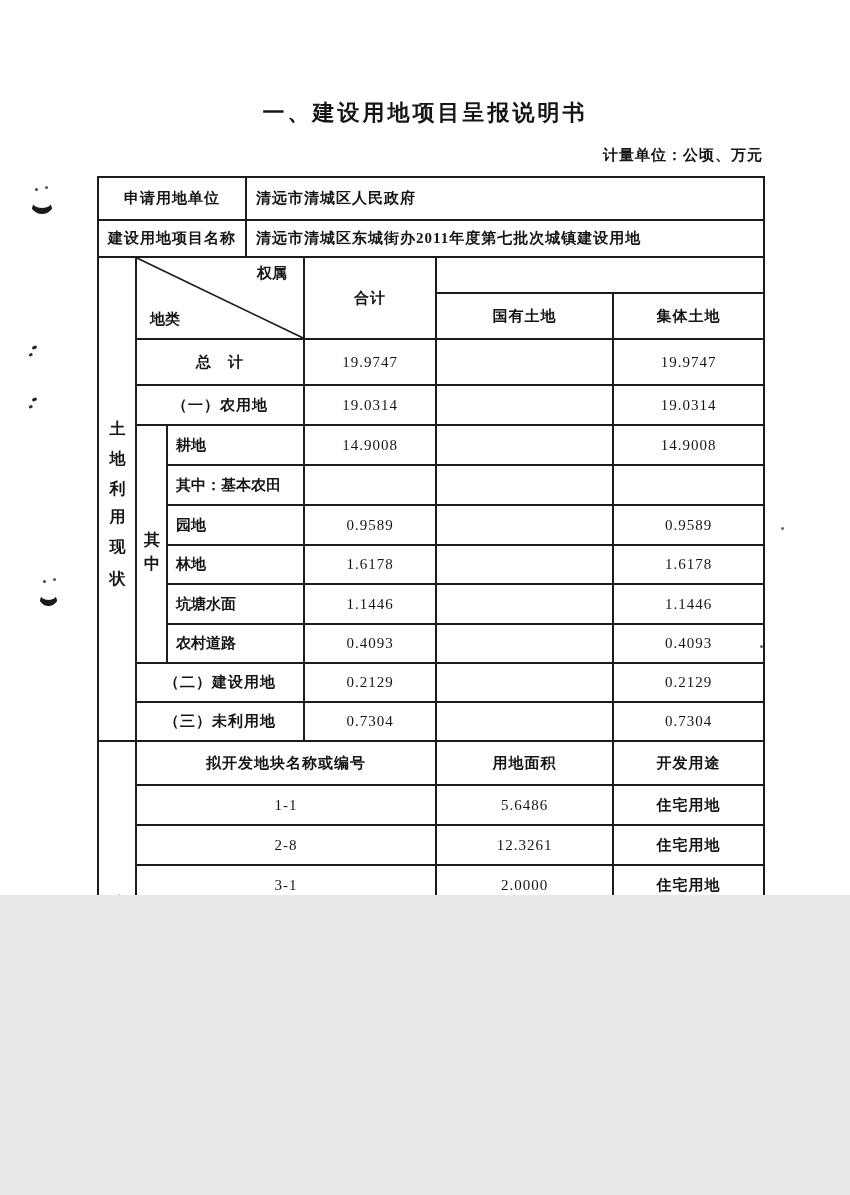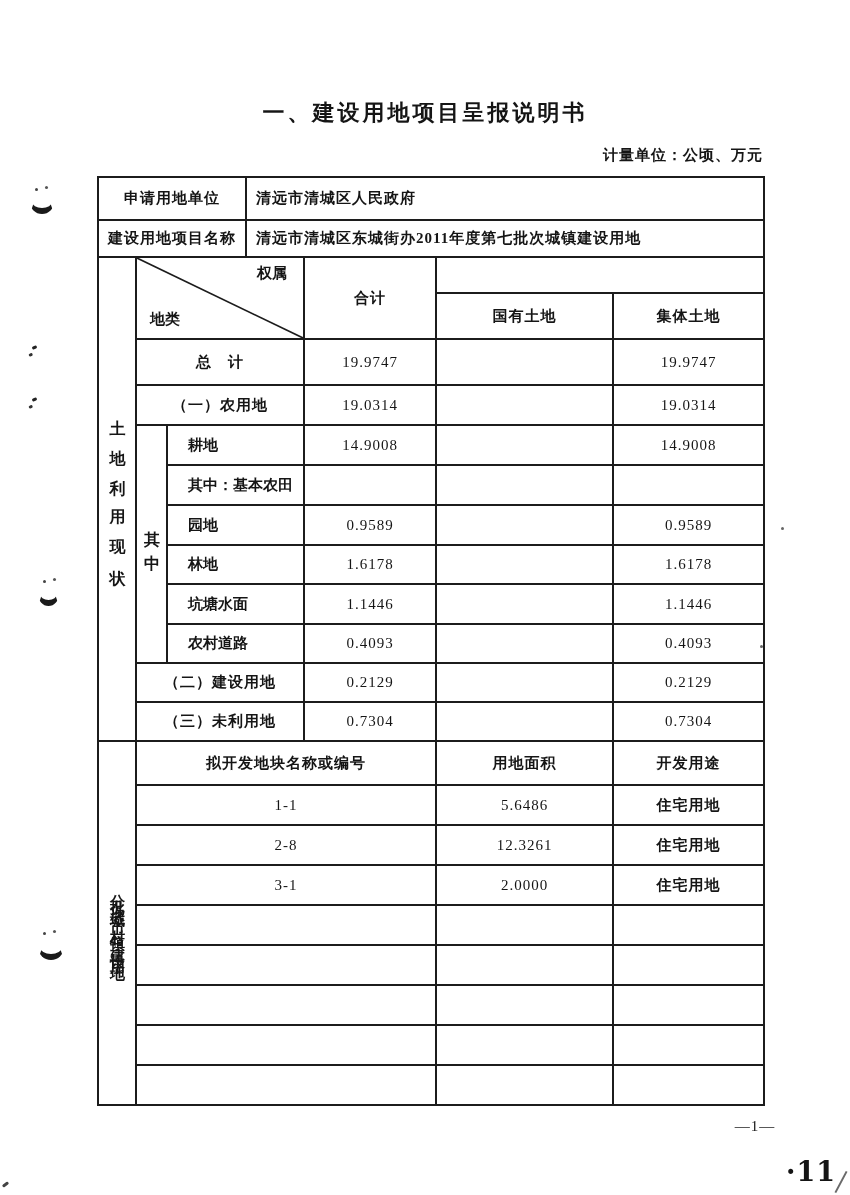--- a/index.html
+++ b/index.html
@@ -1,17 +1,17 @@
 <!DOCTYPE html>
 <html><head>
 <meta charset="utf-8">
 <style>
   html,body { margin:0; padding:0; background:#e8e8e8; }
   .page {
-    position:relative; width:850px; height:1195px; margin:0 auto;
+    position:relative; width:850px; height:895px; margin:0 auto;
     background:#ffffff; overflow:hidden;
     font-family:"Liberation Serif","DejaVu Serif",serif; color:#151515;
   }
   .title {
     position:absolute; top:98px; left:0; width:850px; margin:0;
     text-align:center; font-size:22px; font-weight:bold; letter-spacing:3px;
   }
   .unit-note {
     position:absolute; top:146px; left:97px; width:666px;
     text-align:right; font-size:15px; font-weight:bold; letter-spacing:1px;
@@ -19,21 +19,21 @@
   .tables { position:absolute; left:97px; top:176px; width:666px; }
   table { border-collapse:collapse; table-layout:fixed; width:666px; }
   .t-matrix, .t-parcels { margin-top:-2px; }
   td {
     border:2px solid #1c1c1c; font-size:15px; color:#151515;
     text-align:center; vertical-align:middle; padding:2px 3px; overflow:hidden;
   }
   .lbl { font-weight:bold; letter-spacing:1px; }
   .val-left { text-align:left; padding-left:9px; font-weight:bold; letter-spacing:1px; }
   .num { font-family:"Liberation Serif","DejaVu Serif",serif; letter-spacing:1px; }
-  .cat-left { text-align:left; padding-left:20px; font-weight:bold; }
+  .cat-left { text-align:left; padding-left:8px; font-weight:bold; }
   
   .rh41 td { height:37px; }
   .rh35 td { height:31px; }
   .hA td { height:30px; }
   .hB td { height:40px; }
   .rh44 td { height:40px; }
   .rh38 td { height:34px; }
   .rh37 td { height:33px; }
   .ph td { height:38px; }
   .pr td { height:34px; }

